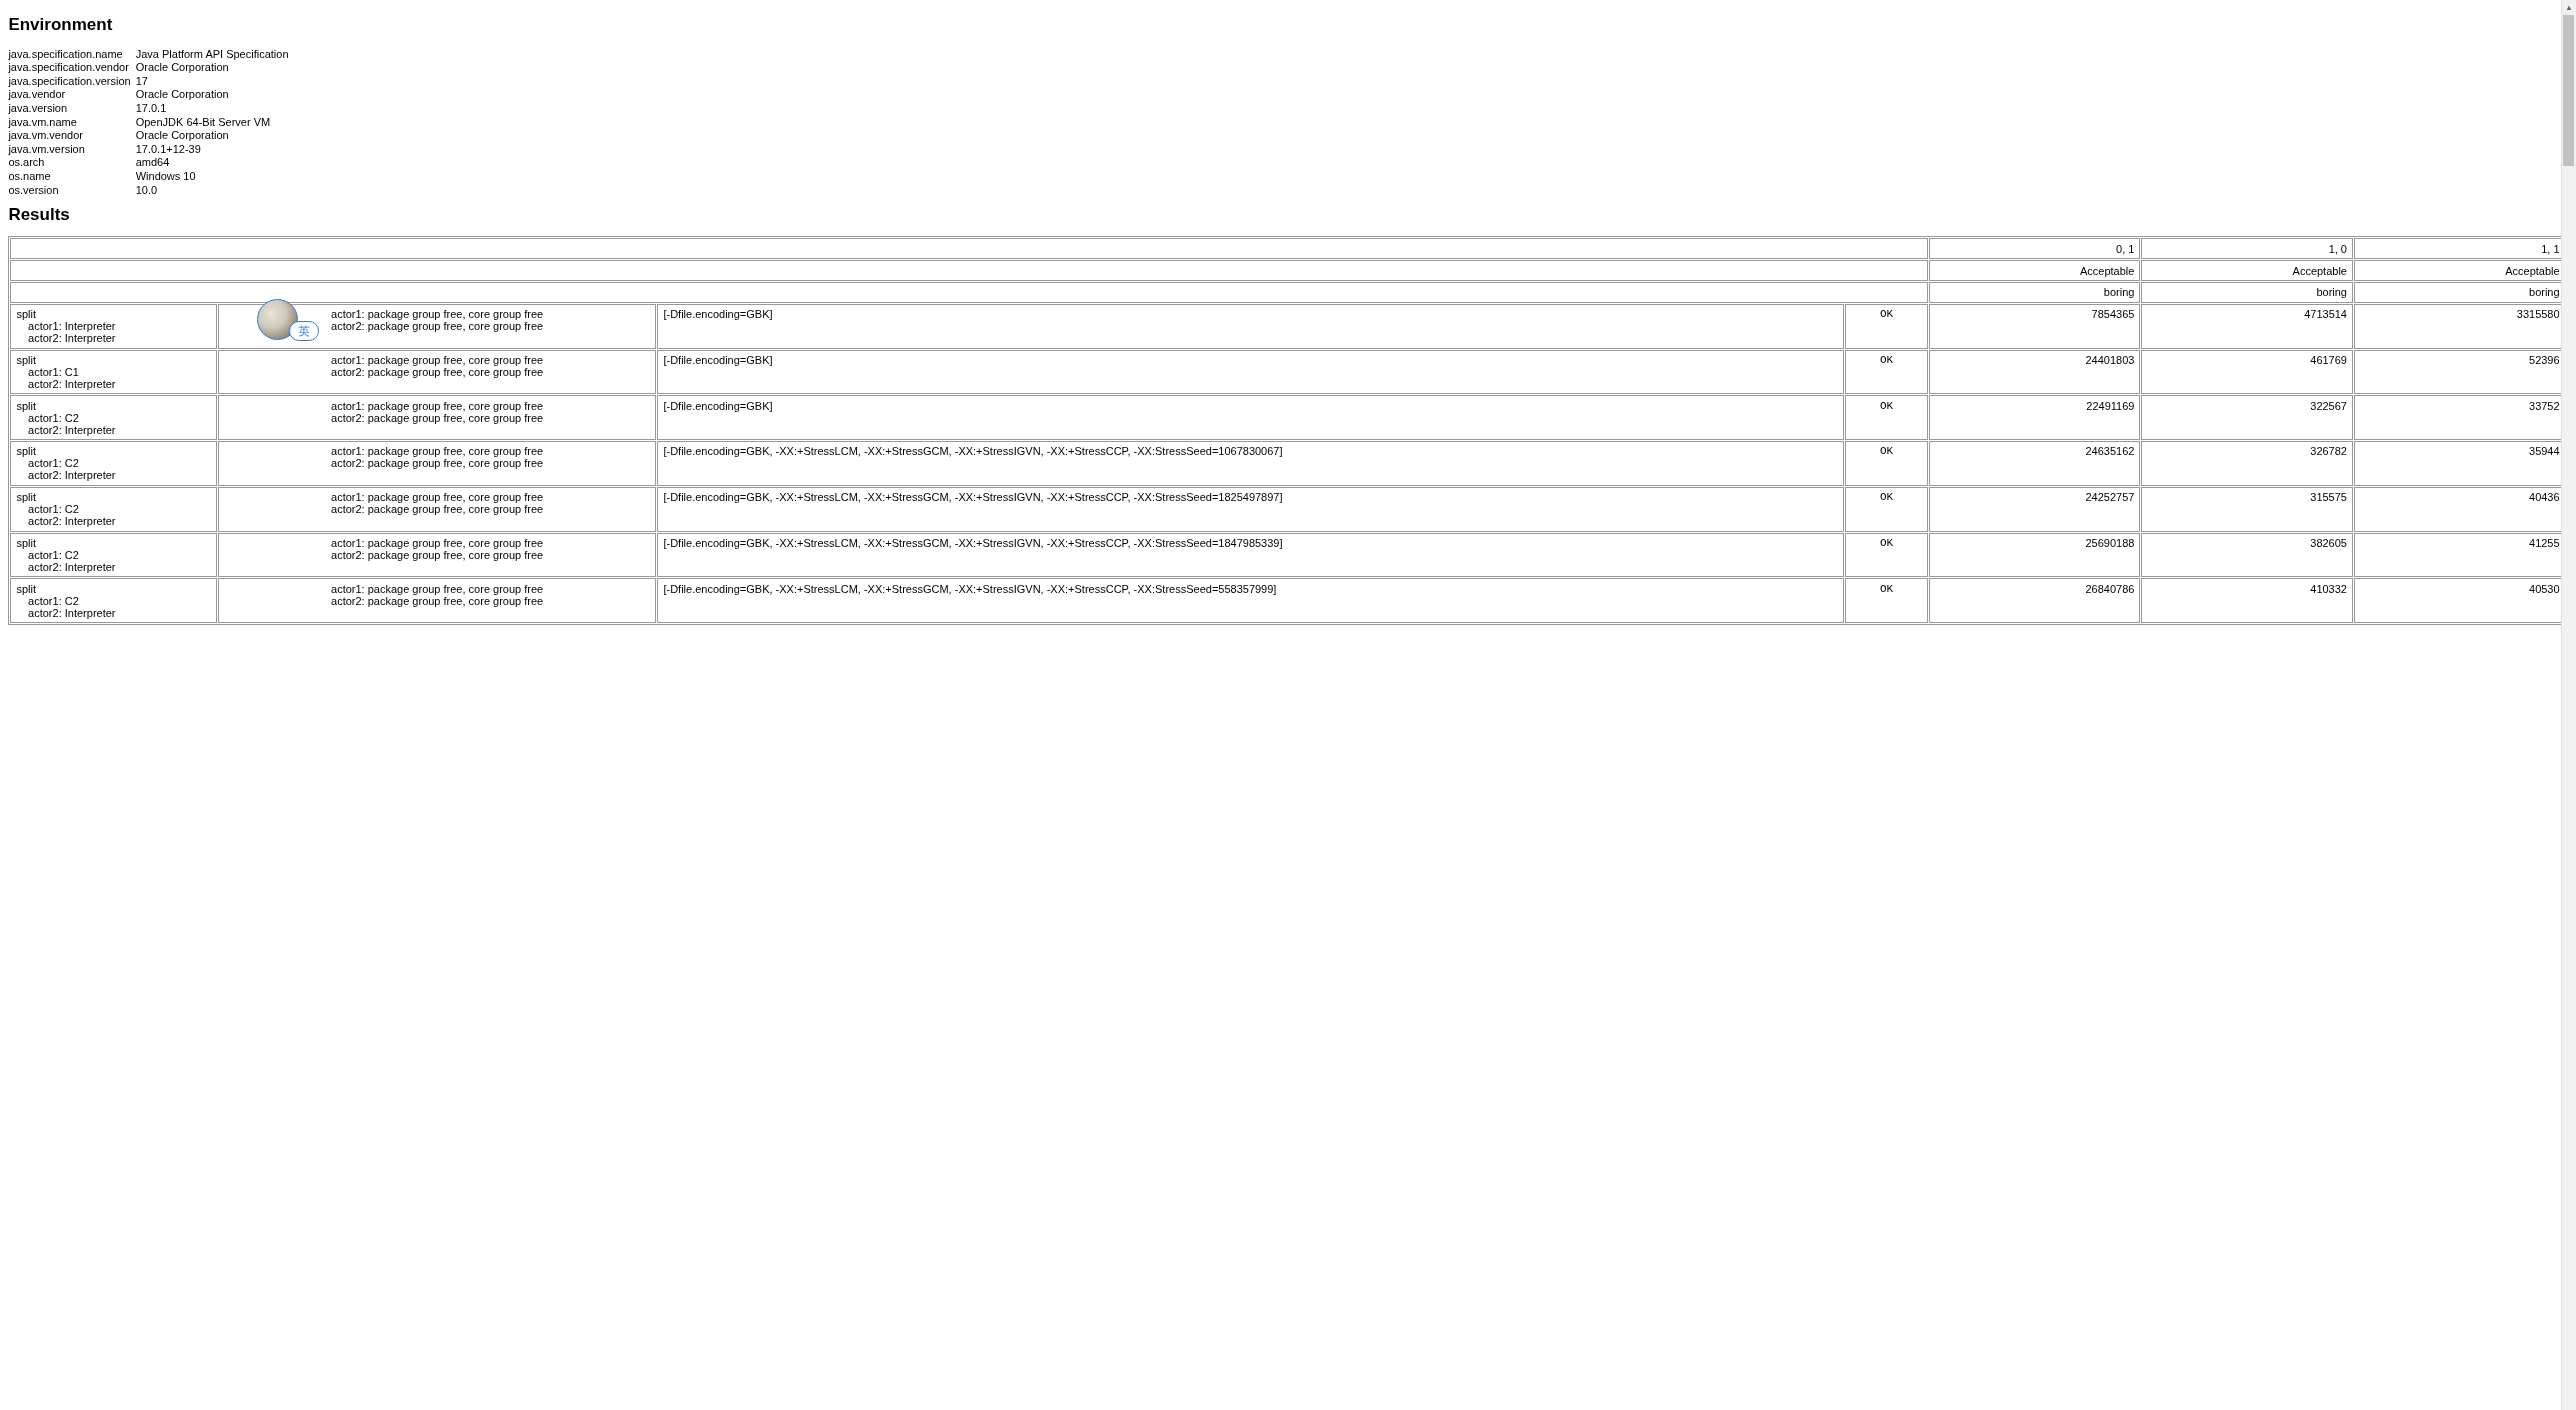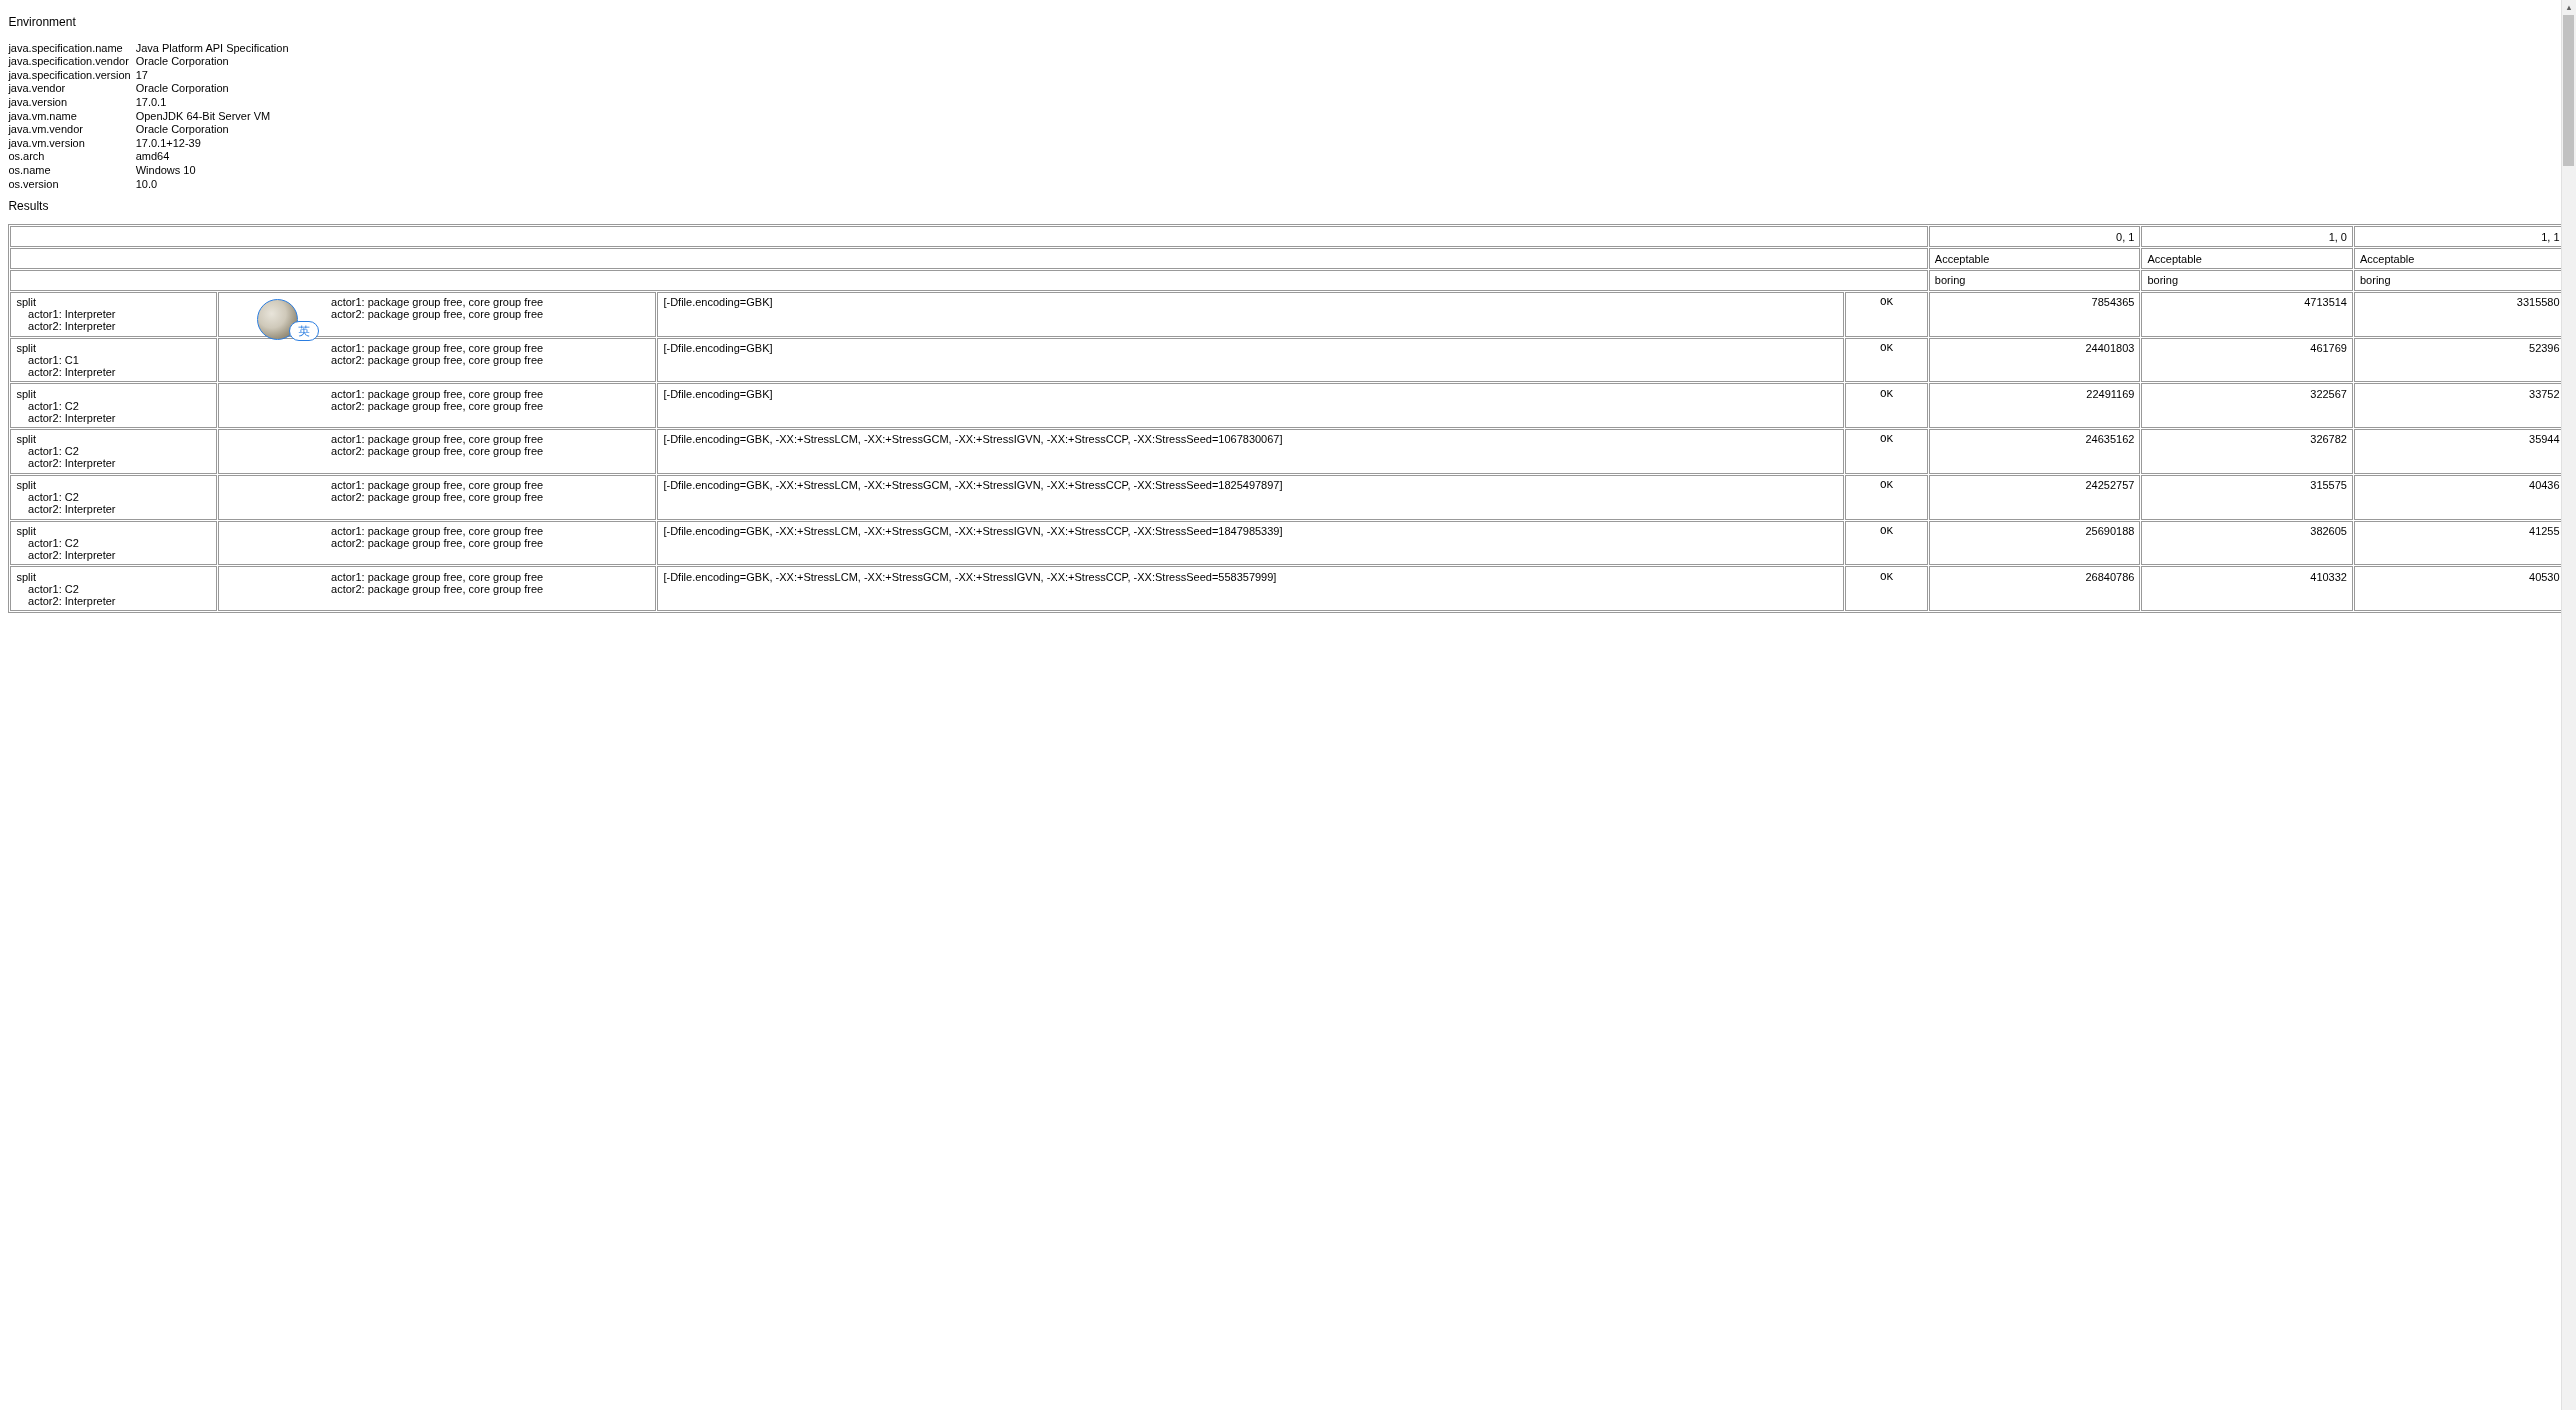--- a/index.html
+++ b/index.html
@@ -8,22 +8,22 @@
     font-family: Arial, Helvetica, sans-serif;
     font-size: 11px;
     color: #000;
     background: #fff;
   }
   .page {
     padding: 6.7px 8.4px 0 8.4px;
     box-sizing: border-box;
   }
   h2.section {
-    font-size: 12px;
-    font-weight: normal;
+    font-size: 17px;
+    font-weight: bold;
     margin: 8.4px 0 11.7px 0;
   }
   
   table.env {
     border-collapse: collapse;
     font-size: 11px;
   }
   table.env td {
     padding: 0.8px 5px 0.8px 0;
     white-space: nowrap;
@@ -67,21 +67,21 @@
   td.obs-green {
     background: #7cfc00;
     text-align: right;
     vertical-align: middle;
   }
   td.obs-label {
     text-align: right;
     vertical-align: middle;
   }
   td.obs-accept {
-    text-align: left;
+    text-align: right;
     vertical-align: middle;
   }
   
   .cm-root { }
   .cm-sub { padding-left: 11.7px; }
   .sched-center {
     text-align: center;
   }
   
   .scrollbar {

